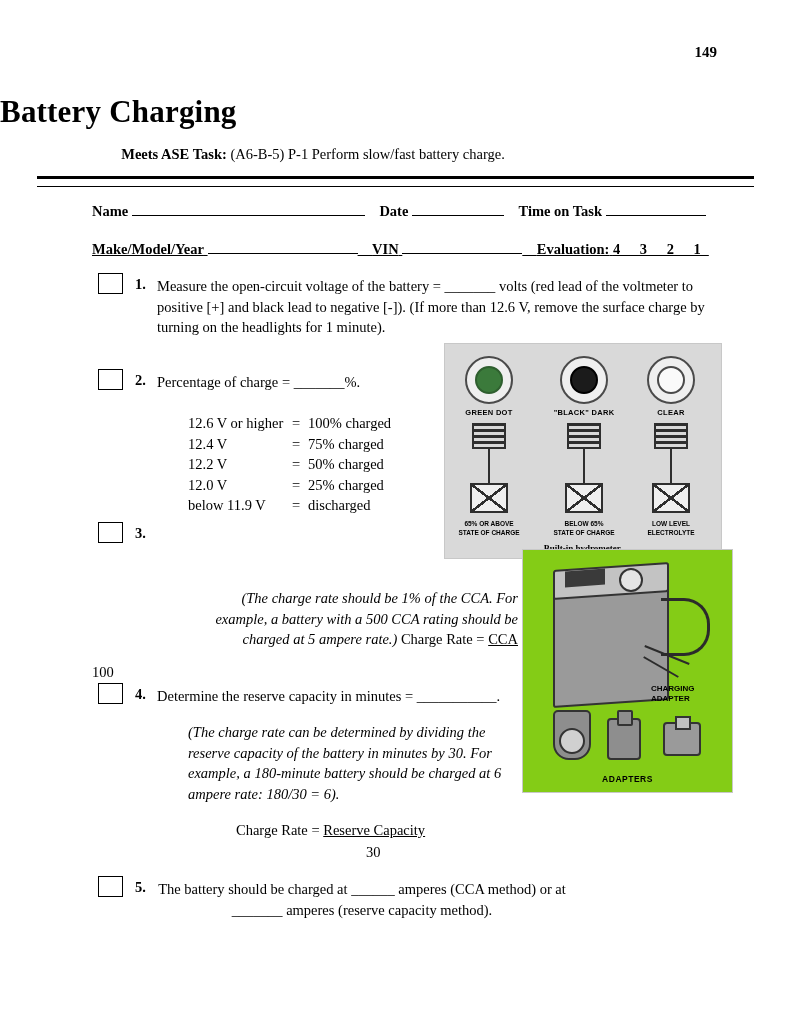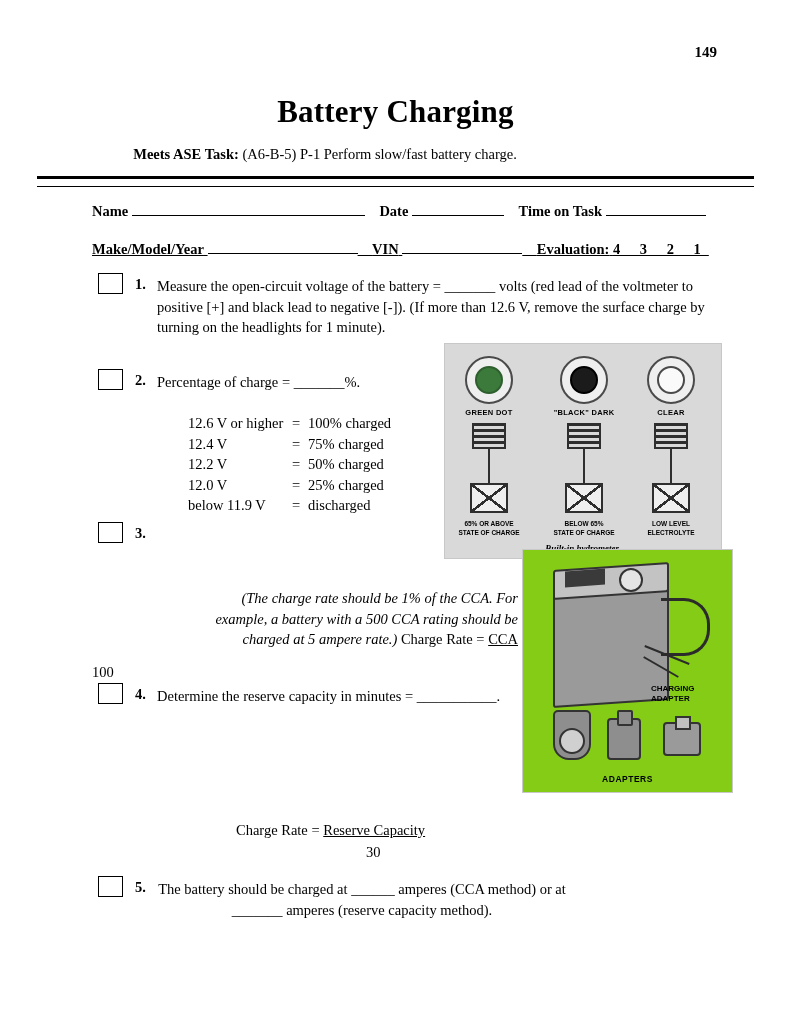--- a/index.html
+++ b/index.html
@@ -32,34 +32,32 @@
     font-weight: bold;
     font-family: "Liberation Serif", serif;
   }
 
   
   .title {
     position: absolute;
     top: 94px;
     left: 0;
     width: 791px;
-    text-align: center;
     font-size: 31px;
     font-weight: bold;
     letter-spacing: 0.2px;
   }
 
   .ase-line {
     position: absolute;
     top: 146px;
     left: 0;
     width: 626px;
     text-align: center;
     font-size: 14.5px;
-    padding-left: 12px;
   }
   .ase-line b { font-weight: bold; }
 
   .rule {
     position: absolute;
     left: 37px;
     width: 717px;
     background: #000;
   }
   .rule-top { top: 176px; height: 3px; }
@@ -256,21 +254,20 @@
     line-height: 9px;
     margin-top: 6px;
   }
   .hy-footer {
     position: absolute;
     left: 0; right: 0;
     bottom: 5px;
     text-align: center;
     font-family: "Liberation Serif", serif;
     font-size: 9px;
-    font-style: italic;
     font-weight: bold;
   }
 
   
   .ch-box {
     position: absolute;
     left: 30px;
     top: 30px;
     width: 112px;
     height: 120px;
@@ -484,20 +481,23 @@
 
   <div class="body" style="left:188px; top:588px; width:330px;text-align:right;">
     <i>(The charge rate should be 1% of the CCA.  For example, a battery with a 500 CCA rating should be charged at 5 ampere rate.)</i><span>  Charge Rate = </span><span class="ul">CCA</span>
   </div>
   <div class="frac-den-100">100</div>
 
   <div class="checkbox" style="left:98px; top:683px;"></div>
   <div class="num" style="left:135px; top:686px;">4.</div>
   <div class="body" style="left:157px; top:686px; width:360px;">Determine the reserve capacity in minutes = ___________.</div>
 
+  <div class="body" style="left:188px; top:722px; width:330px;">
+    <i>(The charge rate can be determined by dividing the reserve capacity of the battery in minutes by 30.  For example, a 180-minute battery should be charged at 6 ampere rate: 180/30 = 6).</i>
+  </div>
 
   <div class="charge-rate-2">
     <span>Charge Rate = </span><span class="ul">Reserve Capacity</span>
     <span class="den">30</span>
   </div>
 
   <div class="checkbox" style="left:98px; top:876px;"></div>
   <div class="num" style="left:135px; top:879px;">5.</div>
   <div class="body" style="left:157px; top:879px; width:410px;text-align:center;">The battery should be charged at ______ amperes (CCA method) or at _______ amperes (reserve capacity method).</div>
 

